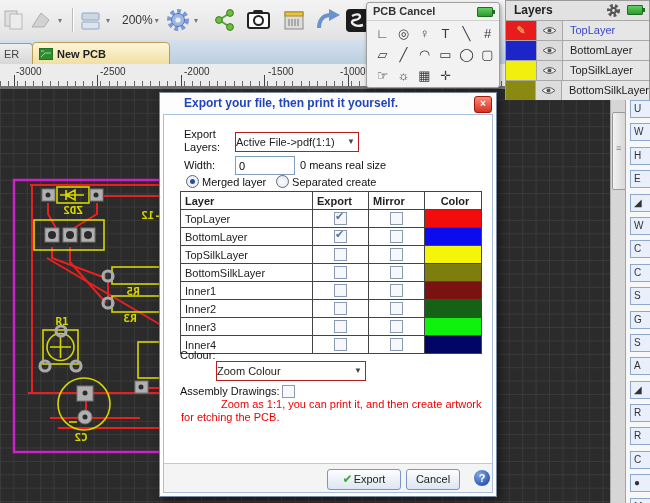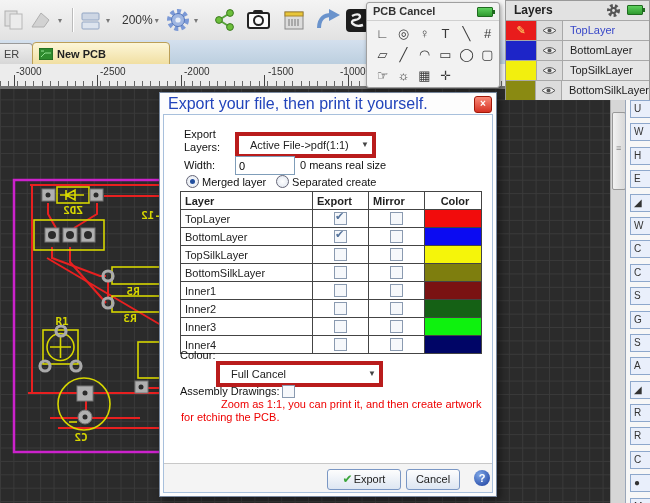--- a/index.html
+++ b/index.html
@@ -70,28 +70,28 @@
   .ly-row{height:19px;display:flex;border-bottom:1px solid #a8a8a8;align-items:stretch;}
   .ly-row:last-child{border-bottom:none;}
   .ly-sw{width:30px;border-right:1px solid #a8a8a8;display:flex;align-items:center;justify-content:center;font-size:11px;}
   .ly-eye{width:25px;border-right:1px solid #a8a8a8;background:#dcdcdc;display:flex;align-items:center;justify-content:center;}
   .ly-label{flex:1;padding-left:7px;line-height:19px;font-size:11px;color:#222;background:#e6e6e6;}
   .ly-label.active{color:#3847c8;}
 
   
   .dialog{position:absolute;left:159px;top:92px;width:338px;height:405px;background:#fdfdfd;
       border:1px solid #7a8aa0;box-shadow:3px 3px 8px rgba(0,0,0,.45);z-index:20;box-sizing:border-box;}
-  .dlg-title{height:21px;line-height:21px;padding-left:8px;font-weight:normal;font-size:16px;color:#2244bb;}
+  .dlg-title{height:21px;line-height:21px;padding-left:24px;font-weight:bold;font-size:12px;color:#2244bb;}
   .dlg-close{position:absolute;right:4px;top:3px;width:16px;height:15px;border-radius:3px;
       background:linear-gradient(#f98a78,#d63224);border:1px solid #a01808;color:#fff;font-size:10px;font-weight:bold;
       text-align:center;line-height:14px;cursor:default;}
   .dlg-body{position:absolute;left:3px;right:3px;top:21px;bottom:3px;background:#fff;border:1px solid #a8c0dc;}
   .lbl{position:absolute;font-size:11px;color:#111;}
-  .select{position:absolute;height:18px;background:#fff;border:4px solid #b91c1c;font-size:11px;line-height:18px;
-      padding-left:11px;box-sizing:content-box;}
+  .select{position:absolute;height:18px;background:#fff;border:1px solid #b91c1c;font-size:11px;line-height:18px;
+      padding-left:0;box-sizing:content-box;}
   .select .sel-caret{position:absolute;right:3px;top:0;font-size:8px;color:#444;line-height:18px;}
   .tin{position:absolute;height:17px;border:1px solid #7f9db9;font-size:11px;padding:0 3px;width:52px;
       font-family:"Liberation Sans",sans-serif;}
   .radio{display:inline-block;width:11px;height:11px;border:1px solid #667;border-radius:50%;
       background:radial-gradient(#fff,#dde4ee);vertical-align:-2px;position:relative;}
   .radio.checked::after{content:"";position:absolute;left:3px;top:3px;width:5px;height:5px;border-radius:50%;background:#224f9e;}
   .cb{display:inline-block;width:11px;height:11px;border:1px solid #8a9ab0;background:#f6f8fb;position:relative;vertical-align:-2px;}
   .cb.checked::after{content:"✔";position:absolute;left:0px;top:-3px;font-size:11px;color:#56749c;}
   table.exp{position:absolute;left:16px;top:76px;border-collapse:collapse;}
   table.exp th,table.exp td{border:1px solid #444;font-size:11px;height:17px;padding:0 0 0 4px;text-align:left;}
@@ -478,21 +478,21 @@
           <td class="center"><span class="cb"></span></td>
           <td class="colorcell">
                 <div class="colorfill" style="background: rgb(0, 5, 102);"></div>
               </td>
         </tr>
       </tbody>
         </table>
 
       <span class="lbl" style="left:16px;top:234px">Colour:</span>
       <div class="select" style="left:52px;top:246px;width:148px">
-        <span>Full Cancel</span><span class="sel-caret">▼</span>
+        <span>Zoom Colour</span><span class="sel-caret">▼</span>
       </div>
 
       <span class="lbl" style="left:16px;top:270px">Assembly Drawings:</span>
       <span class="cb" style="position:absolute;left:118px;top:270px"></span>
 
       <span class="note" style="left:57px;top:283px">Zoom as 1:1, you can print it, and then create artwork</span>
       <span class="note" style="left:17px;top:296px">for etching the PCB.</span>
 
       <div class="dlg-footer">
         <div class="btn" style="left:163px;width:72px">

